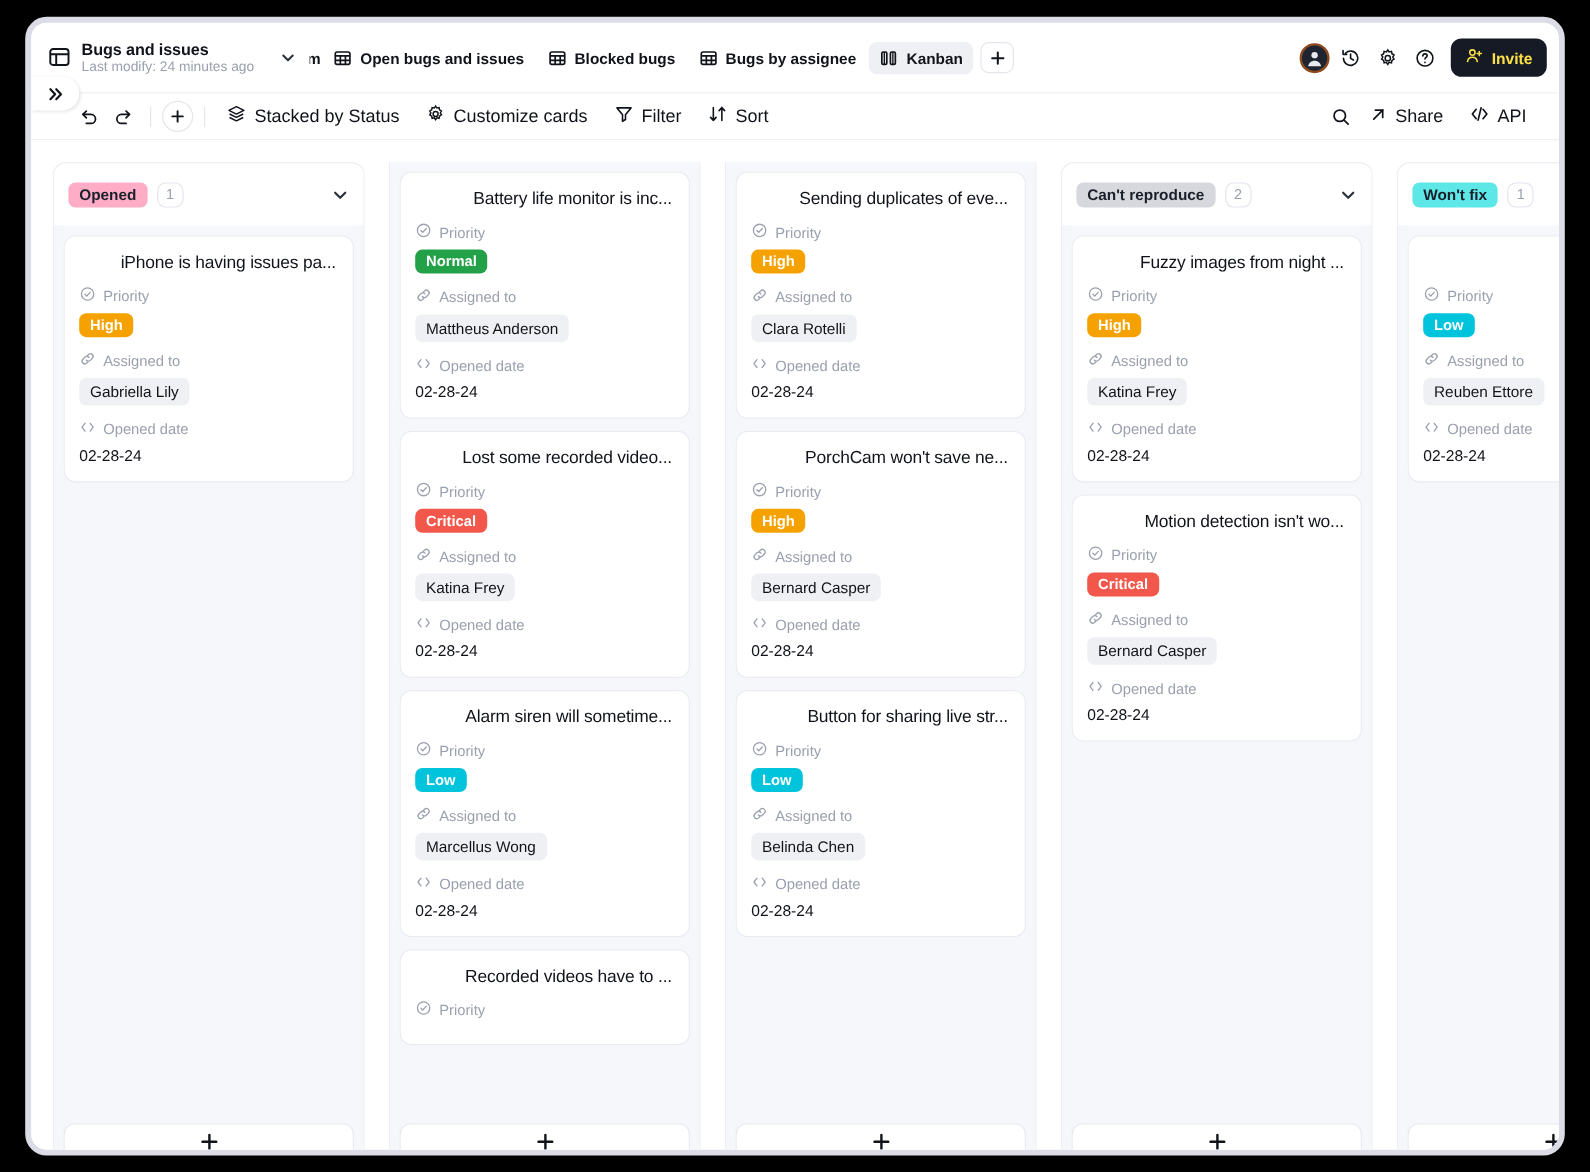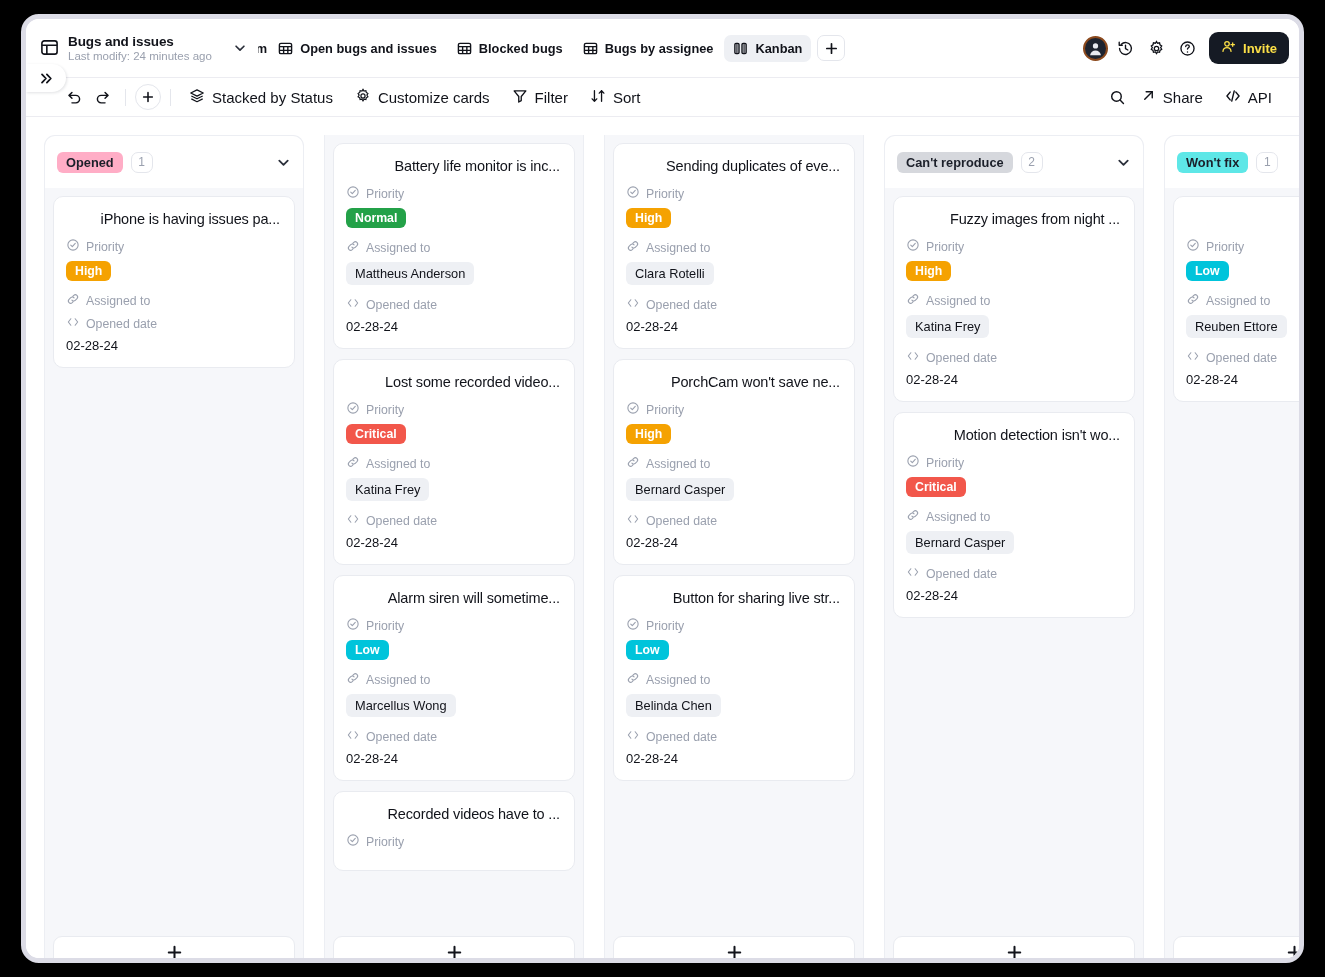--- a/index.html
+++ b/index.html
@@ -393,20 +393,21 @@
                 <span>Priority</span>
               </div>
               <div><span class="prio-pill" style="background:#f5a201">High</span></div>
               <div class="field-label">
                 <span><svg width="14" height="14" viewBox="0 0 18 18" fill="none" stroke="currentColor" stroke-width="1.4" stroke-linecap="round" stroke-linejoin="round">
                     <path d="M7.6 10.4a2.9 2.9 0 0 0 4.3.3l2.2-2.2a2.9 2.9 0 0 0-4.1-4.1L8.7 5.7"></path>
                     <path d="M10.4 7.6a2.9 2.9 0 0 0-4.3-.3L3.9 9.5a2.9 2.9 0 0 0 4.1 4.1l1.2-1.2"></path>
                   </svg></span>
                 <span>Assigned to</span>
               </div>
+              <div><span class="person-pill">Gabriella Lily</span></div>
               <div class="field-label">
                 <span><svg width="14" height="14" viewBox="0 0 18 18" fill="none" stroke="currentColor" stroke-width="1.4" stroke-linecap="round" stroke-linejoin="round">
                     <path d="M6.2 4.8L3 9l3.2 4.2"></path>
                     <path d="M11.8 4.8L15 9l-3.2 4.2"></path>
                   </svg></span>
                 <span>Opened date</span>
               </div>
               <div class="date-val">02-28-24</div>
             </div>
           </div>

